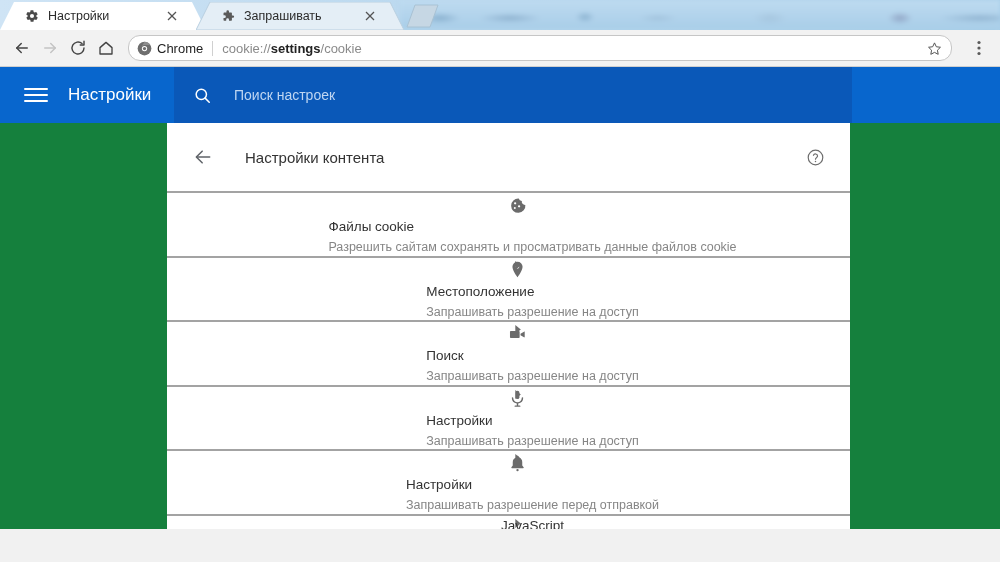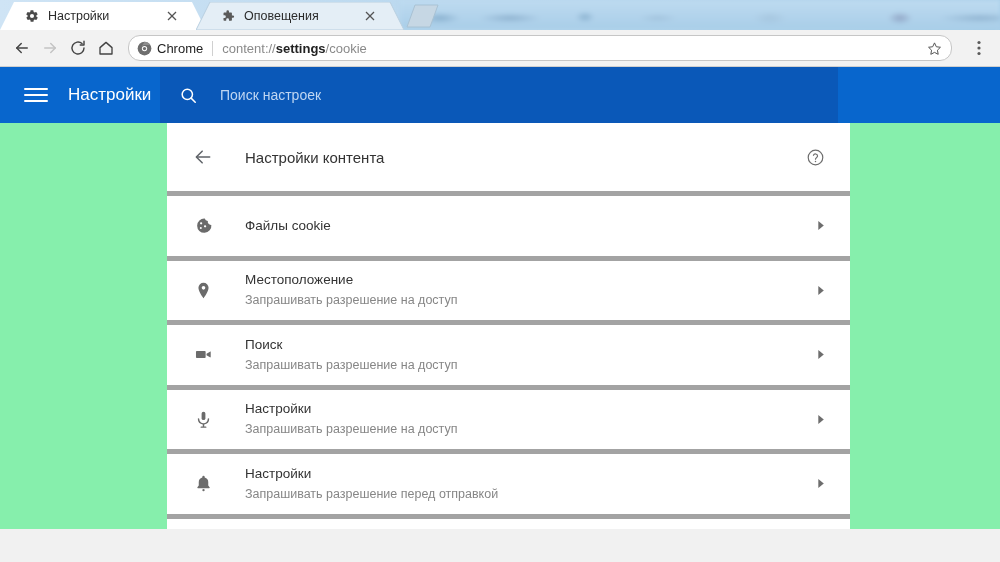--- a/index.html
+++ b/index.html
@@ -175,21 +175,21 @@
     border-radius: 1px;
   }
   .settings-title {
     color: #fff;
     font-size: 17px;
     margin-left: 20px;
     white-space: nowrap;
   }
   .search-box {
     position: absolute;
-    left: 160px;
+    left: 174px;
     top: 0;
     width: 678px;
     height: 56px;
     background: #0a58b8;
     display: flex;
     align-items: center;
     cursor: text;
   }
   .search-icon {
     margin-left: 18px;
@@ -200,21 +200,21 @@
   .search-placeholder {
     color: #bfd6f2;
     font-size: 14px;
     margin-left: 22px;
   }
 
   
   .main {
     position: relative;
     height: 406px;
-    background: #86efac;
+    background: #15803d;
     overflow: hidden;
   }
   .card {
     position: absolute;
     left: 167px;
     top: 0;
     width: 683px;
     background: #fff;
     min-height: 406px;
     box-sizing: border-box;
@@ -242,25 +242,26 @@
     position: absolute;
     right: 24px;
     width: 22px; height: 22px;
     display: flex; align-items: center; justify-content: center;
     cursor: pointer;
   }
   .row {
     height: 64.5px;
     display: flex;
     align-items: center;
-    border-top: 5px solid #a3a3a3;
-    padding: 0 22px 0 24px;
+    border-top: 2px solid #a3a3a3;
+    padding: 0 22px 0 40px;
     position: relative;
     cursor: pointer;
     box-sizing: border-box;
+    flex-direction: column;
   }
   .row-icon {
     width: 24px; height: 24px;
     flex: none;
     display: flex; align-items: center; justify-content: center;
     color: #5f6368;
   }
   .row-text {
     margin-left: 30px;
     flex: 1;
@@ -315,21 +316,21 @@
   <div class="tab" style="left:196px; width:208px;">
     <svg class="tabshape" viewBox="0 0 208 28" preserveAspectRatio="none">
       <path d="M0,28 L14,0 L194,0 L208,28 Z" fill="#e4eef6" stroke="#b9cfe0" stroke-width="1"></path>
     </svg>
     <div class="tab-inner">
       <span class="tab-fav">
         <svg width="14" height="14" viewBox="0 0 24 24" fill="#5a5a5a">
           <path d="M20.5 11h-1.8V7.2c0-.7-.5-1.2-1.2-1.2H13.7V4.2a2.2 2.2 0 1 0-4.4 0V6H5.5c-.7 0-1.2.5-1.2 1.2v3.5h1.6a2.4 2.4 0 0 1 0 4.8H4.3v3.3c0 .7.5 1.2 1.2 1.2h3.4v-1.6a2.4 2.4 0 1 1 4.8 0V20h3.8c.7 0 1.2-.5 1.2-1.2V15h1.8a2 2 0 0 0 0-4z"></path>
         </svg>
       </span>
-      <span class="tab-title">Оповещения</span>
+      <span class="tab-title">Запрашивать</span>
     </div>
     <span class="tab-close" style="right:24px;">
       <svg width="12" height="12" viewBox="0 0 12 12" stroke="#555" stroke-width="1.3">
         <line x1="2" y1="2" x2="10" y2="10"></line>
           <line x1="10" y1="2" x2="2" y2="10"></line>
       </svg>
     </span>
   </div>
 
   <div class="tab-newbtn" style="left:405px;">
@@ -368,21 +369,21 @@
     <span class="omni-chip">
       <svg width="15" height="15" viewBox="0 0 24 24">
         <circle cx="12" cy="12" r="11" fill="#6e6e6e"></circle>
         <circle cx="12" cy="12" r="4.2" fill="#ffffff"></circle>
         <circle cx="12" cy="12" r="2.6" fill="#6e6e6e"></circle>
         <path d="M12 1a11 11 0 0 1 9.5 5.5H12a5.5 5.5 0 0 0-5 3.2z" fill="#8d8d8d"></path>
       </svg>
     </span>
     <span class="omni-chip-label">Chrome</span>
     <span class="omni-sep"></span>
-    <span class="omni-url"><span>content://</span><b>settings</b><span>/cookie</span></span>
+    <span class="omni-url"><span>cookie://</span><b>settings</b><span>/cookie</span></span>
     <span class="star-btn">
       <svg width="15" height="15" viewBox="0 0 24 24" fill="none" stroke="#555" stroke-width="1.6" stroke-linejoin="round">
         <polygon points="12,3 14.9,9.2 21.5,10 16.7,14.7 17.9,21.3 12,18.2 6.1,21.3 7.3,14.7 2.5,10 9.1,9.2"></polygon>
       </svg>
     </span>
   </div>
 
   <div class="menu-btn">
     <svg width="4" height="16" viewBox="0 0 4 16" fill="#5a5a5a">
       <circle cx="2" cy="2.5" r="1.6"></circle>
@@ -435,20 +436,21 @@
       <span class="row-icon">
         <svg width="19" height="19" viewBox="0 0 24 24" fill="#6b6b6b">
           <path d="M21.9 11.3a4.1 4.1 0 0 1-4.4-5.1 4.1 4.1 0 0 1-4-2.9A9 9 0 1 0 21.9 11.3z"></path>
           <circle cx="9" cy="9.3" r="1.45" fill="#ffffff"></circle>
           <circle cx="14" cy="13" r="1.45" fill="#ffffff"></circle>
           <circle cx="8.6" cy="15.2" r="1.25" fill="#ffffff"></circle>
         </svg>
       </span>
       <span class="row-text">
         <span class="row-title">Файлы cookie</span>
+        <span class="row-sub" style="display:block">Разрешить сайтам сохранять и просматривать данные файлов cookie</span>
       </span>
       <span class="row-chevron">
         <svg width="11" height="11" viewBox="0 0 10 10" fill="#6d6d6d">
             <polygon points="3,1 8,5 3,9"></polygon>
           </svg>
       </span>
     </div>
 
     <div class="row">
       <span class="row-icon">

